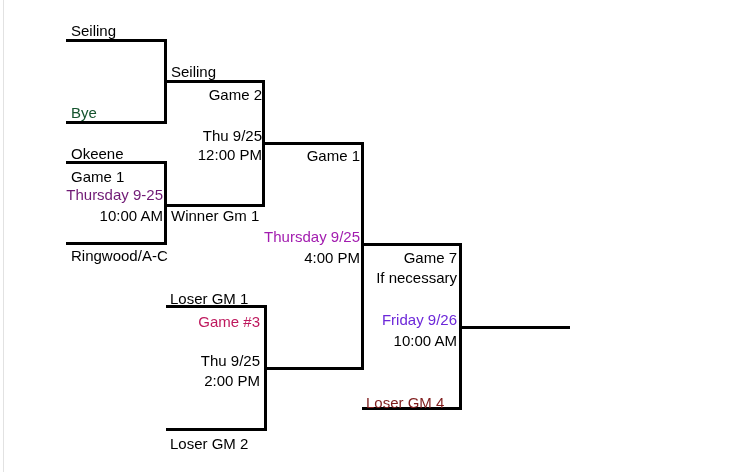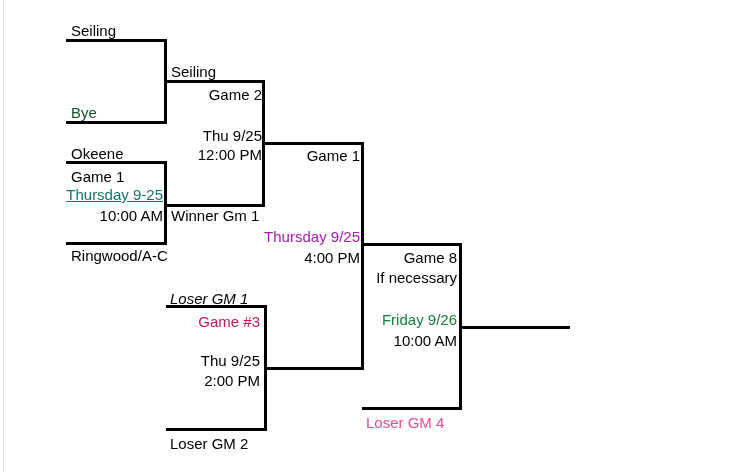--- a/index.html
+++ b/index.html
@@ -47,54 +47,54 @@
   <div class="lbl" style="left: 71px; top: 106px; color: #14532d;">Bye</div>
   <div class="hl" style="left: 66px; top: 121px; width: 101px; height: 3px; background: rgb(0, 0, 0);"></div>
   <div class="vl" style="left: 164px; top: 39px; width: 3px; height: 85px; background: rgb(0, 0, 0);"></div>
 
   <div class="lbl" style="left: 171px; top: 65px; color: rgb(0, 0, 0);">Seiling</div>
   <div class="hl" style="left: 164px; top: 80px; width: 101px; height: 3px; background: rgb(0, 0, 0);"></div>
 
   <div class="lbl" style="left: 71px; top: 147px; color: rgb(0, 0, 0);">Okeene</div>
   <div class="hl" style="left: 66px; top: 161px; width: 101px; height: 3px; background: rgb(0, 0, 0);"></div>
   <div class="lbl" style="left: 71px; top: 170px; color: rgb(0, 0, 0);">Game 1</div>
-  <div class="lbl" style="right: 587px; top: 188px; color: #0f766e; text-decoration: underline;">Thursday 9-25</div>
+  <div class="lbl" style="right: 587px; top: 188px; color: #701a75;">Thursday 9-25</div>
   <div class="lbl" style="right: 587px; top: 209px; color: rgb(0, 0, 0);">10:00 AM</div>
   <div class="hl" style="left: 66px; top: 242px; width: 101px; height: 3px; background: rgb(0, 0, 0);"></div>
   <div class="lbl" style="left: 71px; top: 249px; color: rgb(0, 0, 0);">Ringwood/A-C</div>
   <div class="vl" style="left: 164px; top: 161px; width: 3px; height: 84px; background: rgb(0, 0, 0);"></div>
 
   <div class="lbl" style="left: 171px; top: 209px; color: rgb(0, 0, 0);">Winner Gm 1</div>
   <div class="hl" style="left: 164px; top: 204px; width: 101px; height: 3px; background: rgb(0, 0, 0);"></div>
 
   <div class="vl" style="left: 262px; top: 80px; width: 3px; height: 127px; background: rgb(0, 0, 0);"></div>
   <div class="lbl" style="right: 488px; top: 88px; color: rgb(0, 0, 0); text-align: center;">Game 2</div>
   <div class="lbl" style="right: 488px; top: 129px; color: rgb(0, 0, 0);">Thu 9/25</div>
   <div class="lbl" style="right: 488px; top: 148px; color: rgb(0, 0, 0);">12:00 PM</div>
   <div class="hl" style="left: 262px; top: 142px; width: 101px; height: 3px; background: rgb(0, 0, 0);"></div>
 
-  <div class="lbl" style="left: 170px; top: 292px; color: rgb(0, 0, 0); font-style: italic;">Loser GM 1</div>
+  <div class="lbl" style="left: 170px; top: 292px; color: rgb(0, 0, 0);">Loser GM 1</div>
   <div class="hl" style="left: 166px; top: 305px; width: 101px; height: 3px; background: rgb(0, 0, 0);"></div>
   <div class="lbl" style="right: 490px; top: 315px; color: #be185d;">Game #3</div>
   <div class="lbl" style="right: 490px; top: 354px; color: rgb(0, 0, 0);">Thu 9/25</div>
   <div class="lbl" style="right: 490px; top: 374px; color: rgb(0, 0, 0);">2:00 PM</div>
   <div class="hl" style="left: 166px; top: 428px; width: 101px; height: 3px; background: rgb(0, 0, 0);"></div>
   <div class="lbl" style="left: 170px; top: 437px; color: rgb(0, 0, 0);">Loser GM 2</div>
   <div class="vl" style="left: 264px; top: 305px; width: 3px; height: 126px; background: rgb(0, 0, 0);"></div>
   <div class="hl" style="left: 264px; top: 367px; width: 100px; height: 3px; background: rgb(0, 0, 0);"></div>
 
   <div class="vl" style="left: 361px; top: 142px; width: 3px; height: 228px; background: rgb(0, 0, 0);"></div>
   <div class="lbl" style="right: 390px; top: 149px; color: rgb(0, 0, 0);">Game 1</div>
   <div class="lbl" style="right: 390px; top: 230px; color: #a21caf;">Thursday 9/25</div>
   <div class="lbl" style="right: 390px; top: 251px; color: rgb(0, 0, 0);">4:00 PM</div>
   <div class="hl" style="left: 361px; top: 243px; width: 101px; height: 3px; background: rgb(0, 0, 0);"></div>
 
-  <div class="lbl" style="right: 293px; top: 251px; color: rgb(0, 0, 0);">Game 8</div>
+  <div class="lbl" style="right: 293px; top: 251px; color: rgb(0, 0, 0);">Game 7</div>
   <div class="lbl" style="right: 293px; top: 271px; color: rgb(0, 0, 0);">If necessary</div>
-  <div class="lbl" style="right: 293px; top: 313px; color: #15803d;">Friday 9/26</div>
+  <div class="lbl" style="right: 293px; top: 313px; color: #6d28d9;">Friday 9/26</div>
   <div class="lbl" style="right: 293px; top: 334px; color: rgb(0, 0, 0);">10:00 AM</div>
   <div class="hl" style="left: 362px; top: 407px; width: 98px; height: 3px; background: rgb(0, 0, 0);"></div>
-  <div class="lbl" style="left: 366px; top: 416px; color: #ec4899;">Loser GM 4</div>
+  <div class="lbl" style="left: 366px; top: 396px; color: #7f1d1d;">Loser GM 4</div>
   <div class="vl" style="left: 459px; top: 243px; width: 3px; height: 167px; background: rgb(0, 0, 0);"></div>
 
   <div class="hl" style="left: 459px; top: 326px; width: 111px; height: 3px; background: rgb(0, 0, 0);"></div>
 
 </div>
 
 </body></html>

